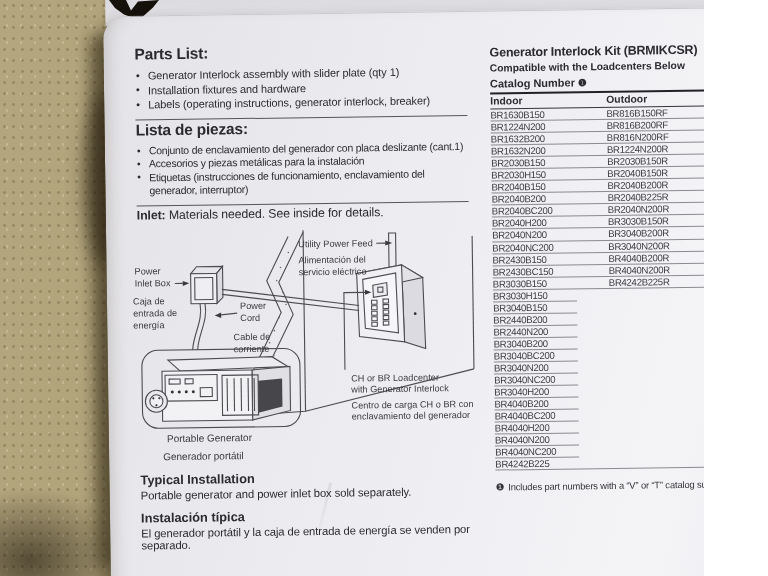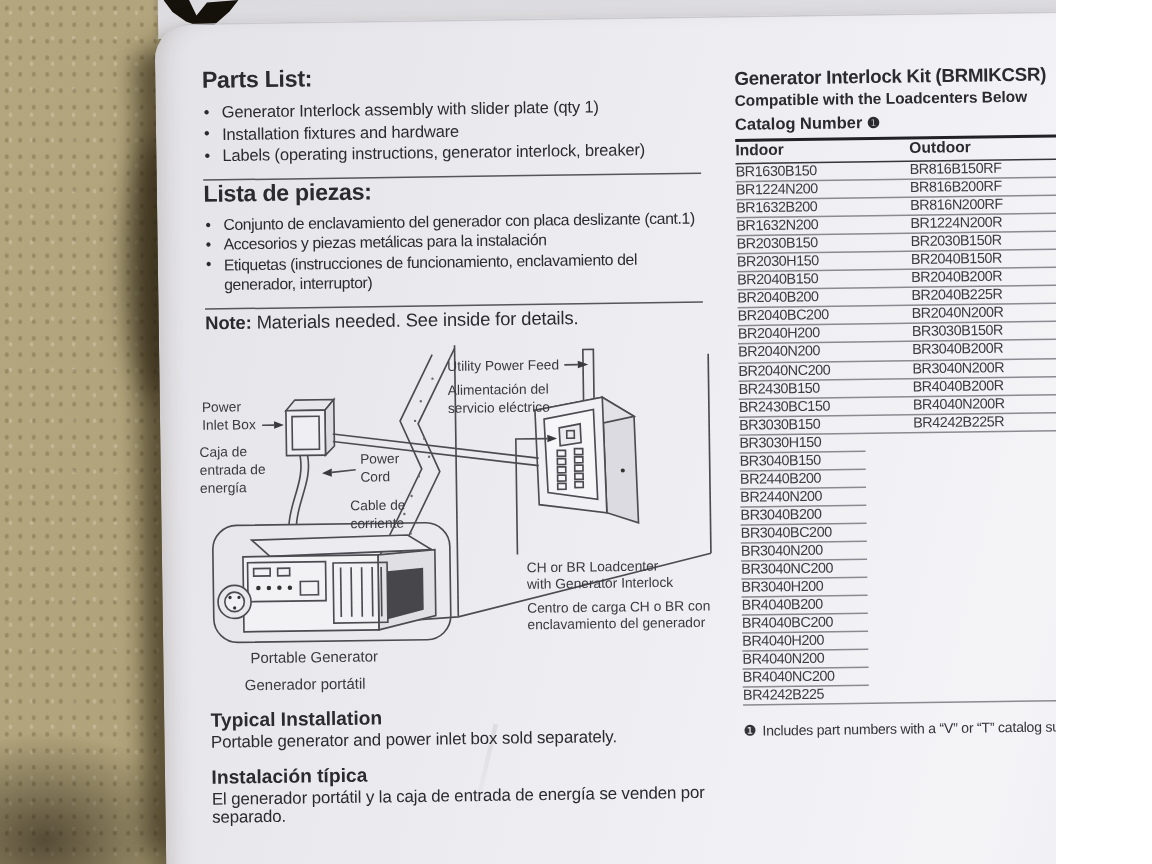--- a/index.html
+++ b/index.html
@@ -89,21 +89,21 @@
 
     <div class="sec ruled" style="top:106px;">
       <h1 class="t1">Lista de piezas:</h1>
       <ul class="blist es">
           <li>Conjunto de enclavamiento del generador con placa deslizante (cant.1)</li>
           <li>Accesorios y piezas metálicas para la instalación</li>
           <li>Etiquetas (instrucciones de funcionamiento, enclavamiento del generador, interruptor)</li>
         </ul>
     </div>
 
-    <p class="note"><b>Note:</b> <span>Materials needed. See inside for details.</span></p>
+    <p class="note"><b>Inlet:</b> <span>Materials needed. See inside for details.</span></p>
 
     <svg class="diagram" width="357" height="245" viewBox="0 0 357 245">
 
       <g>
         <path d="M 173,8 L 173,189"></path>
         <path d="M 342,16 L 342,149"></path>
         <polyline points="105,193 173,189 342,149"></polyline>
         <path d="M 170,16 L 173,10"></path>
       </g>
 

